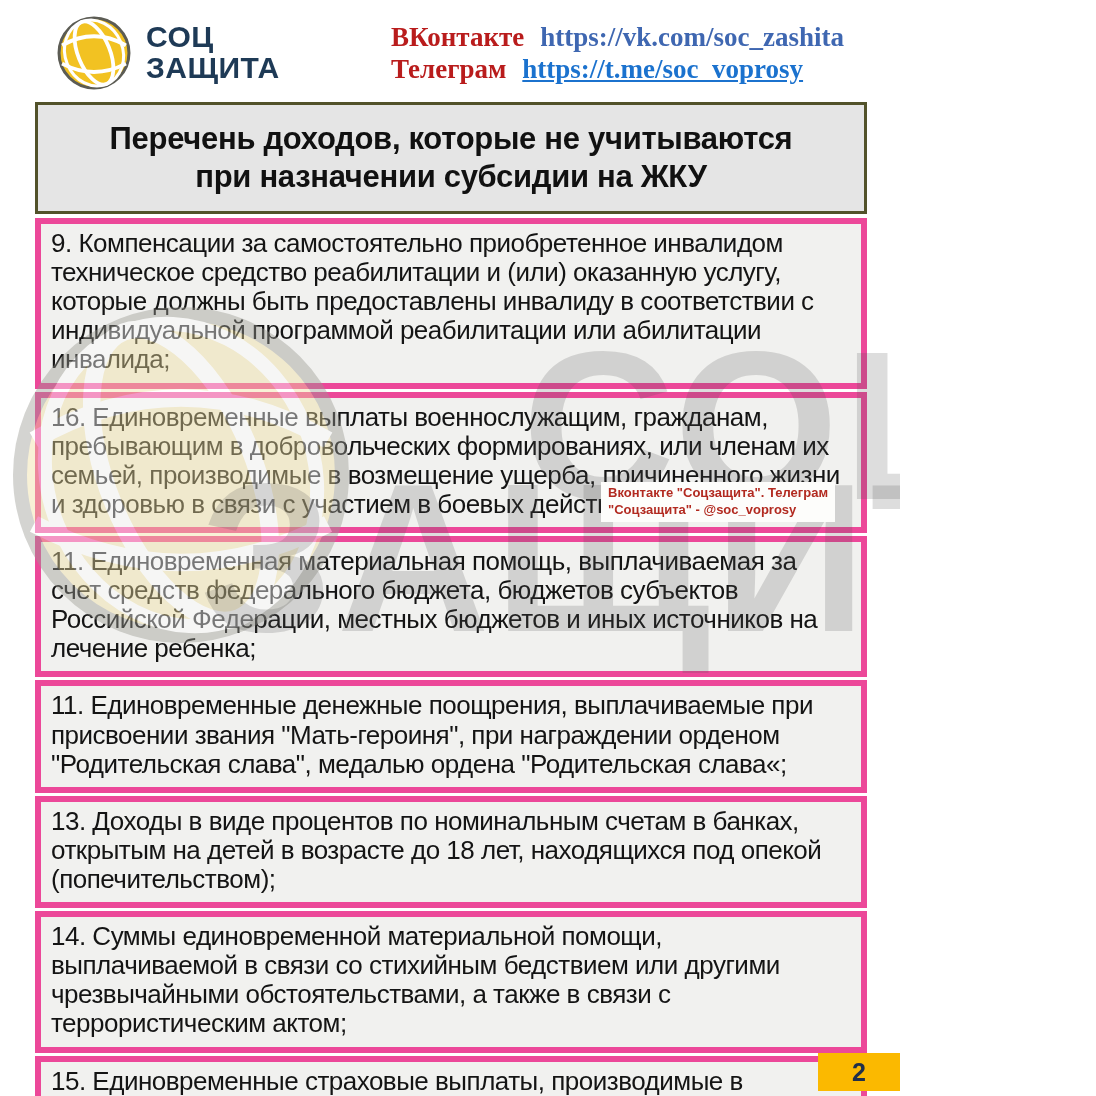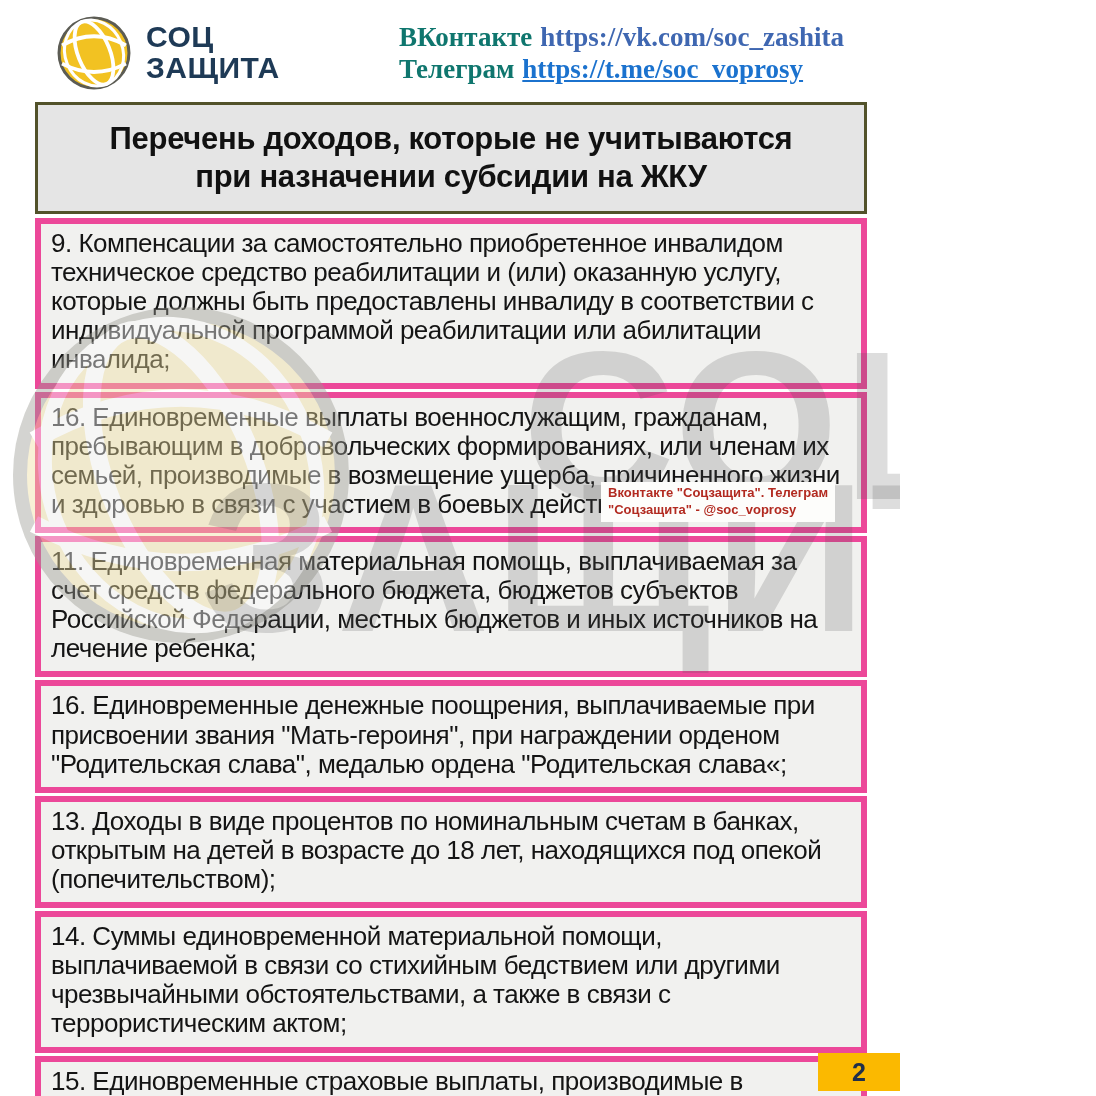--- a/index.html
+++ b/index.html
@@ -21,21 +21,21 @@
     display:flex; flex-direction:column; justify-content:center;
     color:#1E3A56; font-weight:700; font-size:30px; line-height:1.03;
     letter-spacing:0.5px;
   }
   .socials {
     margin-left:auto; margin-right:26px;
     font-family:"Liberation Serif", serif; font-weight:700;
     font-size:27px; line-height:1.2; text-align:left;
   }
   .social-row { white-space:nowrap; }
-  .social-label { color:#0f766e; margin-right:8px; }
+  .social-label { color:#b91c1c; margin-right:16px; }
   .social-url { text-decoration:none; cursor:pointer; }
   .social-url.vk { color:#3F67B1;margin-top:40px; }
   .social-url.tg { color:#1B72CE;text-decoration:underline; }
 
   
   .sheet { position:absolute; left:35px; right:33px; top:102px; }
 
   .title-bar {
     background:#e5e5e5; border:3px solid #52522A; height:112px;
     display:flex; align-items:center; justify-content:center;
@@ -121,21 +121,21 @@
         <p>16. Единовременные выплаты военнослужащим, гражданам, пребывающим в добровольческих формированиях, или членам их семьей, производимые в возмещение ущерба, причиненного жизни и здоровью в связи с участием в боевых действиях;</p>
         <div class="red-badge">
           <div>Вконтакте "Соцзащита". Телеграм</div>
           <div>"Соцзащита" - @soc_voprosy</div>
         </div>
       </div>
       <div class="item">
         <p>11. Единовременная материальная помощь, выплачиваемая за счет средств федерального бюджета, бюджетов субъектов Российской Федерации, местных бюджетов и иных источников на лечение ребенка;</p>
       </div>
       <div class="item">
-        <p>16. Единовременные денежные поощрения, выплачиваемые при присвоении звания "Мать-героиня", при награждении орденом "Родительская слава", медалью ордена "Родительская слава«;</p>
+        <p>11. Единовременные денежные поощрения, выплачиваемые при присвоении звания "Мать-героиня", при награждении орденом "Родительская слава", медалью ордена "Родительская слава«;</p>
       </div>
       <div class="item">
         <p>13. Доходы в виде процентов по номинальным счетам в банках, открытым на детей в возрасте до 18 лет, находящихся под опекой (попечительством);</p>
       </div>
       <div class="item">
         <p>14. Суммы единовременной материальной помощи, выплачиваемой в связи со стихийным бедствием или другими чрезвычайными обстоятельствами, а также в связи с террористическим актом;</p>
       </div>
       <div class="item">
         <p>15. Единовременные страховые выплаты, производимые в возмещение ущерба, причиненного жизни и здоровью человека, его личному имуществу и имуществу, находящемуся в общей собственности членов его семьи, а также ежемесячные суммы, связанные с дополнительными расходами на медицинскую, социальную и профессиональную реабилитацию в соответствии с решением учреждения государственной службы медико-социальной экспертизы.</p>
       </div>

